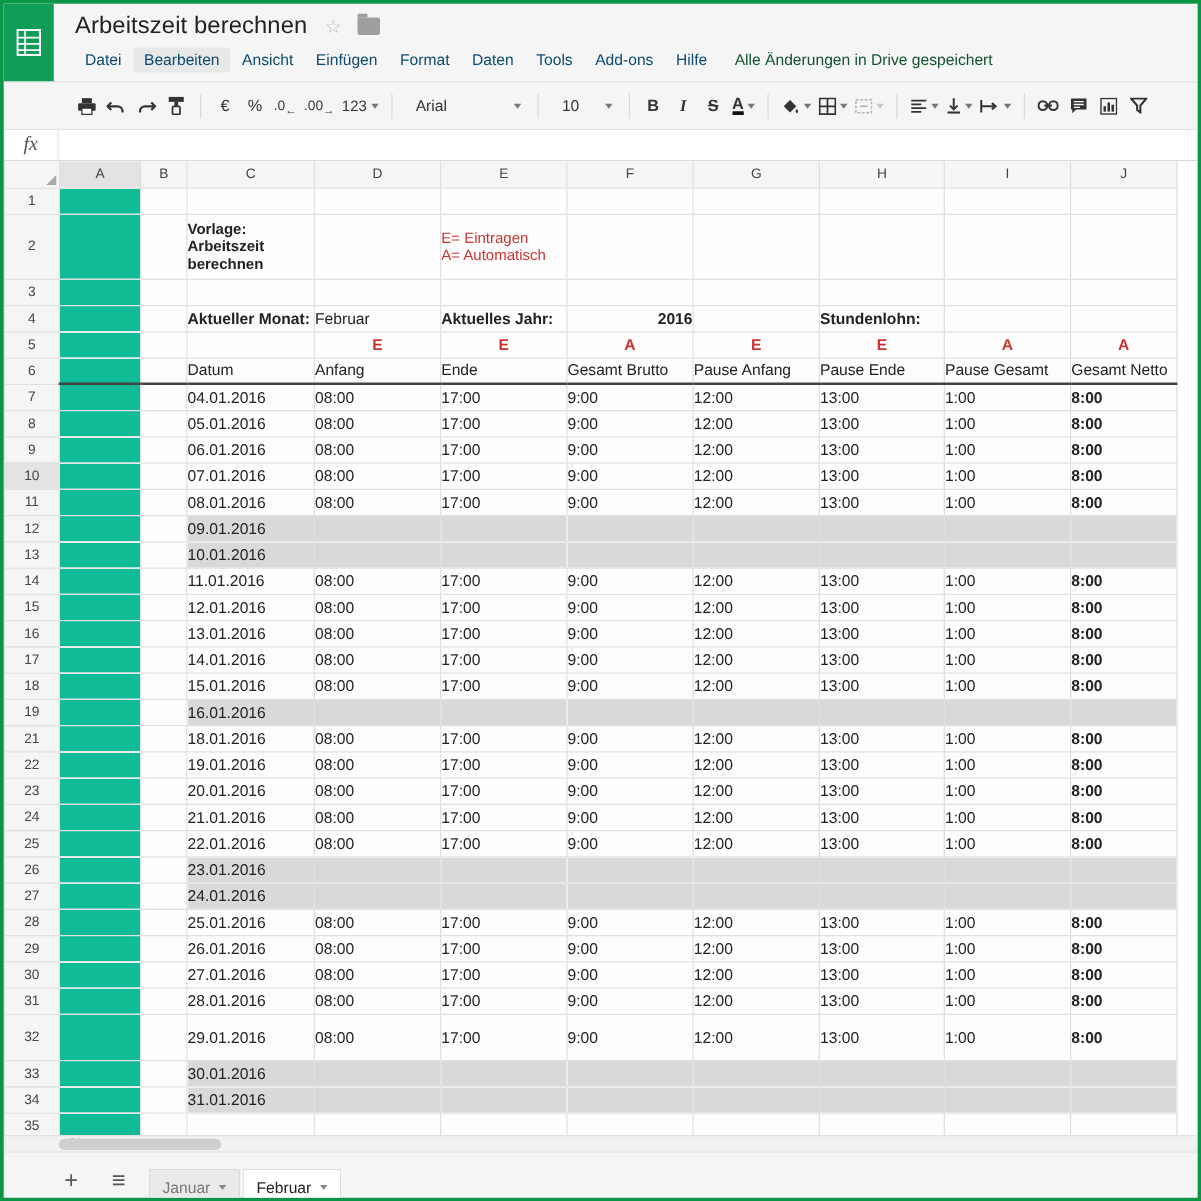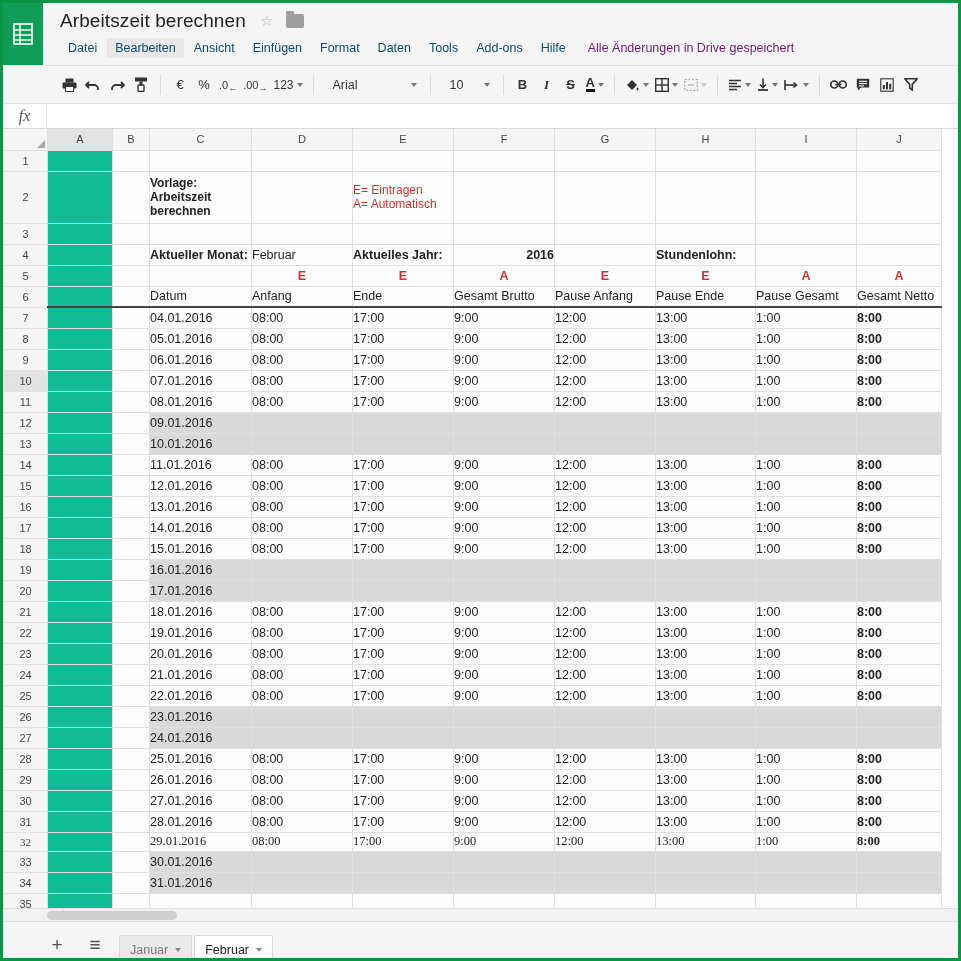--- a/index.html
+++ b/index.html
@@ -30,21 +30,21 @@
   #folder-icon:before{
     content:""; position:absolute; top:-3px; left:0; width:8px; height:3px;
     background:#9e9e9e; border-radius:1px 1px 0 0;
   }
   #menubar { display:flex; align-items:center; height:24px; margin-top:1px; }
   .menu-item {
     font-size:12.5px; color:#0c4a6e; padding:3px 8px; margin-right:2px;
     cursor:pointer; border-radius:2px;
   }
   .menu-item.active { background:#e8e8e8; }
-  #save-state { font-size:12.5px; color:#701a75; margin-left:12px; white-space:nowrap; }
+  #save-state { font-size:12.5px; color:#14532d; margin-left:12px; white-space:nowrap; }
 
   
   #toolbar {
     height:38px; background:#f5f5f5; border-top:1px solid #e3e3e3;
     display:flex; align-items:center; padding-left:54px;
   }
   .tb-group { display:flex; align-items:center; height:28px; }
   .tb-sep { width:1px; height:20px; background:#dadada; margin:0 7px; }
   .tb-btn {
     min-width:24px; height:24px; display:flex; align-items:center; justify-content:center;
@@ -586,33 +586,20 @@
           <td class="cell wC weekend">16.01.2016</td>
           <td class="cell wD weekend"></td>
           <td class="cell wE weekend"></td>
           <td class="cell wF weekend"></td>
           <td class="cell wG weekend"></td>
           <td class="cell wH weekend"></td>
           <td class="cell wI weekend"></td>
           <td class="cell wJ weekend b"></td>
         </tr>
         <tr style="height: 21px;">
-          <td class="rowhead">20</td>
-          <td class="cell wA fillgreen"></td>
-          <td class="cell wB"></td>
-          <td class="cell wC weekend">17.01.2016</td>
-          <td class="cell wD weekend"></td>
-          <td class="cell wE weekend"></td>
-          <td class="cell wF weekend"></td>
-          <td class="cell wG weekend"></td>
-          <td class="cell wH weekend"></td>
-          <td class="cell wI weekend"></td>
-          <td class="cell wJ weekend b"></td>
-        </tr>
-        <tr style="height: 21px;">
           <td class="rowhead">21</td>
           <td class="cell wA fillgreen"></td>
           <td class="cell wB"></td>
           <td class="cell wC">18.01.2016</td>
           <td class="cell wD">08:00</td>
           <td class="cell wE">17:00</td>
           <td class="cell wF">9:00</td>
           <td class="cell wG">12:00</td>
           <td class="cell wH">13:00</td>
           <td class="cell wI">1:00</td>
@@ -741,21 +728,21 @@
           <td class="cell wB"></td>
           <td class="cell wC">28.01.2016</td>
           <td class="cell wD">08:00</td>
           <td class="cell wE">17:00</td>
           <td class="cell wF">9:00</td>
           <td class="cell wG">12:00</td>
           <td class="cell wH">13:00</td>
           <td class="cell wI">1:00</td>
           <td class="cell wJ b">8:00</td>
         </tr>
-        <tr style="height: 19px; font-family: Liberation Serif, serif;">
+        <tr style="height: 37px;">
           <td class="rowhead">32</td>
           <td class="cell wA fillgreen"></td>
           <td class="cell wB"></td>
           <td class="cell wC">29.01.2016</td>
           <td class="cell wD">08:00</td>
           <td class="cell wE">17:00</td>
           <td class="cell wF">9:00</td>
           <td class="cell wG">12:00</td>
           <td class="cell wH">13:00</td>
           <td class="cell wI">1:00</td>

